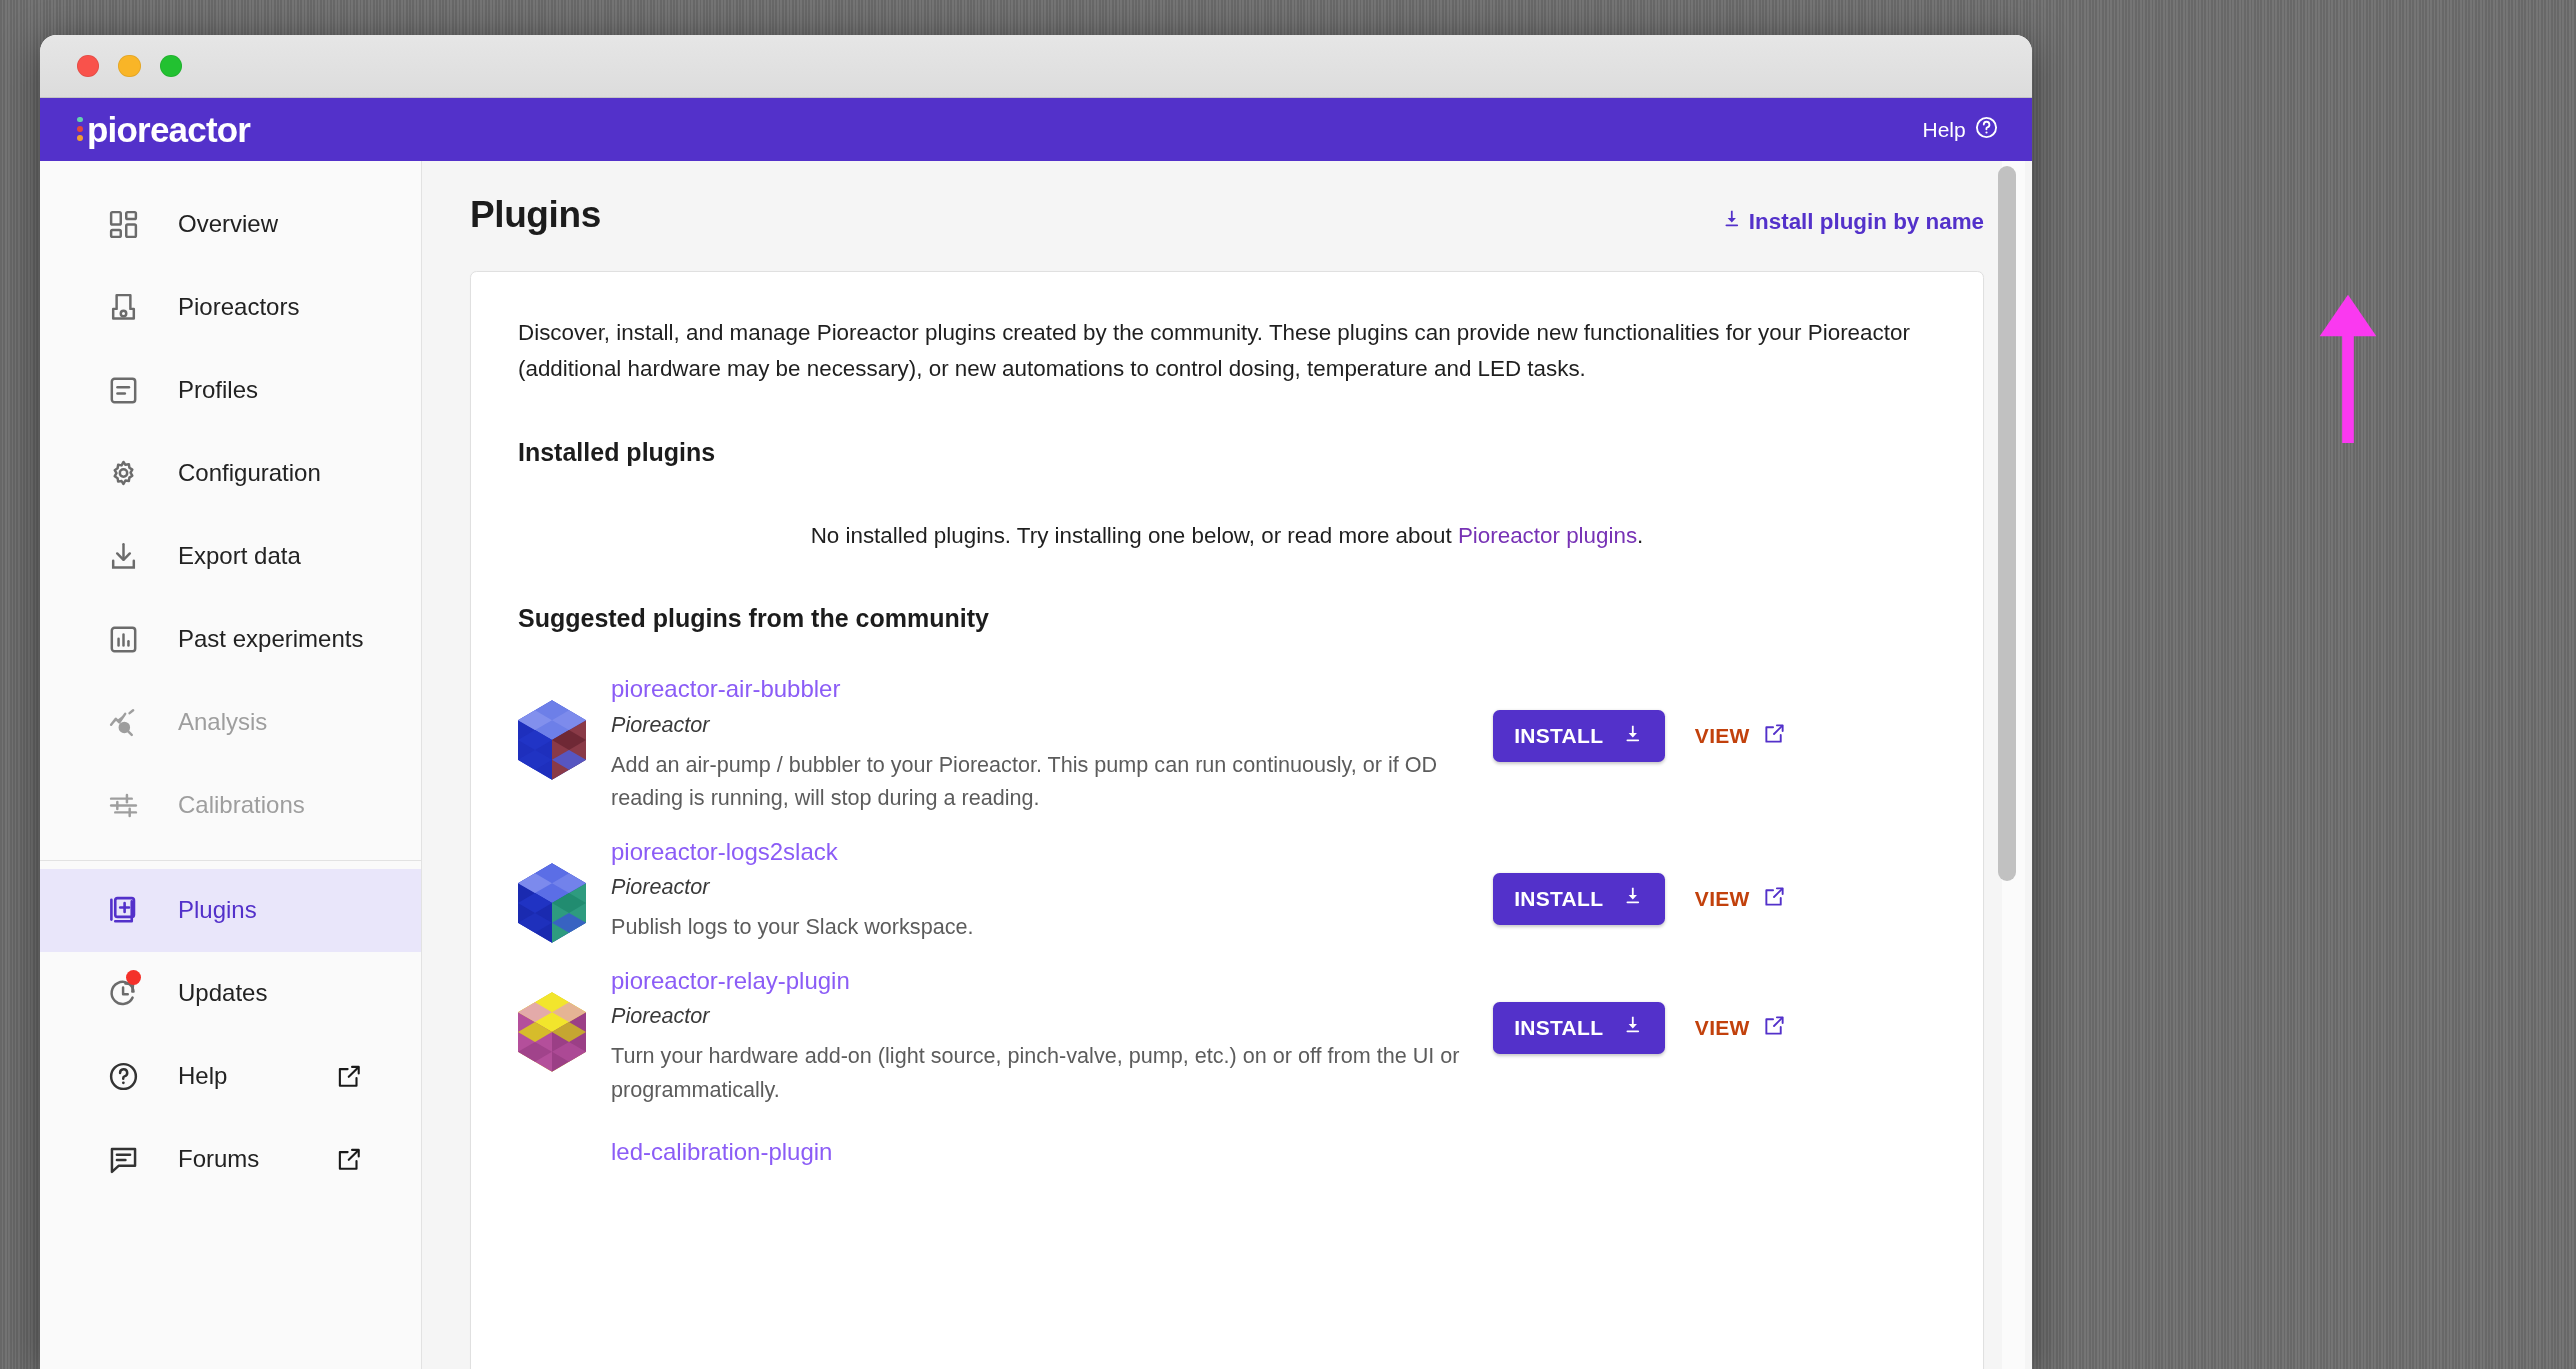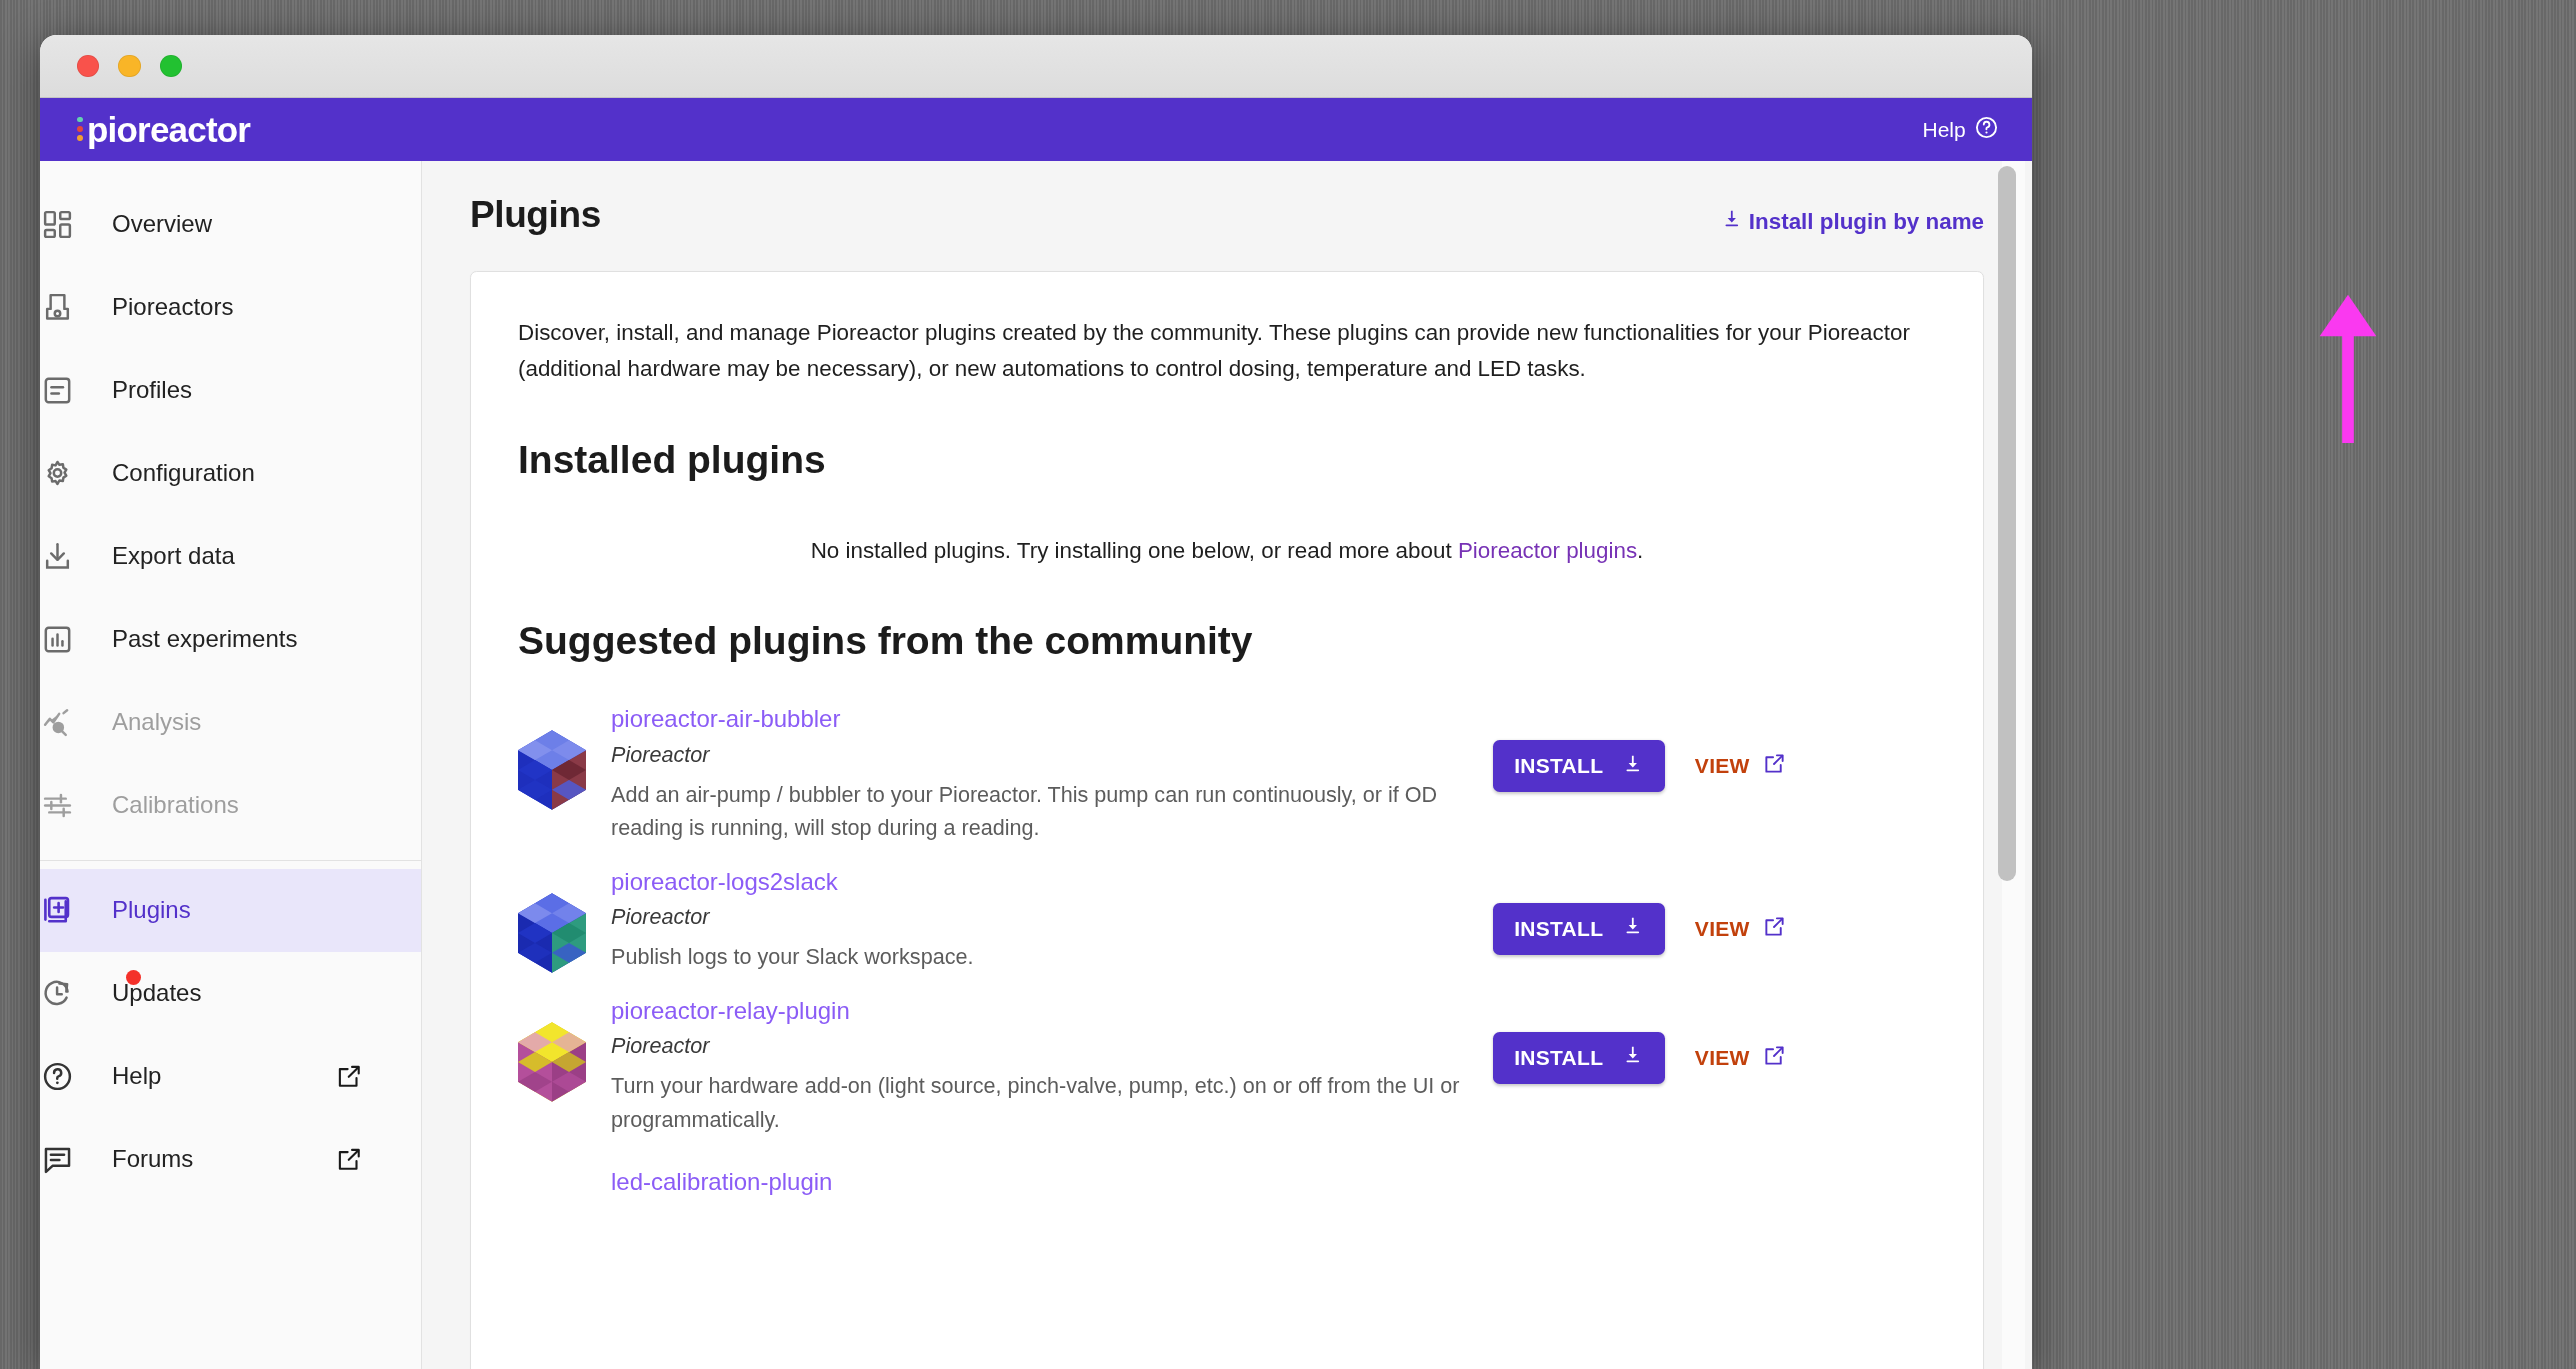--- a/index.html
+++ b/index.html
@@ -68,20 +68,21 @@
   #sidebar {
     width: 382px; flex: 0 0 382px;
     background: #fafafa;
     border-right: 0.8px solid #e2e2e2;
     padding-top: 21.6px;
     overflow: hidden;
   }
   .nav-item {
     display:flex; align-items:center;
     height: 83px;
+    padding-left: 66px;
     gap: 37px;
     color:#222; font-size: 24px;
     cursor: pointer;
     position: relative;
   }
   .nav-item .nav-ico { width: 35px; height: 35px; flex:0 0 35px; display:flex; align-items:center; justify-content:center; }
   .nav-item .nav-ico svg { display:block; }
   .nav-item .label { flex: 1 1 auto; }
   .nav-item.disabled { color:#9e9e9e; }
   .nav-item.disabled .nav-ico svg { stroke:#9e9e9e; fill:#9e9e9e; }
@@ -118,21 +119,21 @@
     border-radius: 6.6px;
     margin: 0 48px;
     min-height: 1163px;
     padding: 43px 47px 33px 47px;
     box-shadow: 0 0.8px 1.7px rgba(0,0,0,.03);
   }
   #intro {
     font-size: 22.4px; color:#1f1f1f; line-height: 1.62; max-width: 1870px;
   }
   .section-h {
-    font-size: 39px; font-weight: 700; color:#1c1c1c;
+    font-size: 25px; font-weight: 700; color:#1c1c1c;
     margin-top: 50px; margin-bottom: 28px;
   }
   #empty-msg {
     text-align:center; font-size: 22.4px; color:#1f1f1f;
     padding: 28px 0 5px 0;
   }
   #empty-msg a { color:#7732b5; text-decoration:none; }
 
   .plugin-row {
     display:flex; align-items:flex-start;

